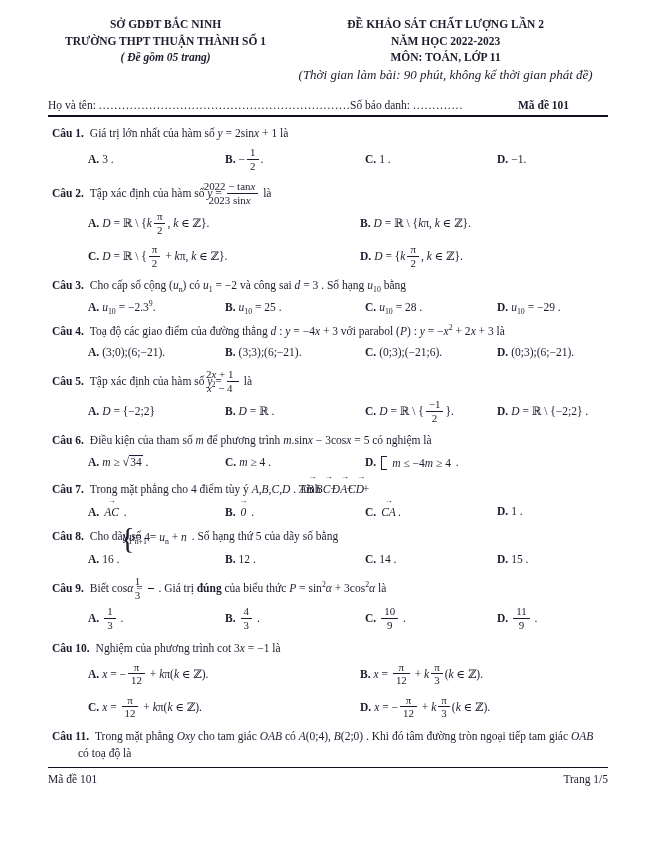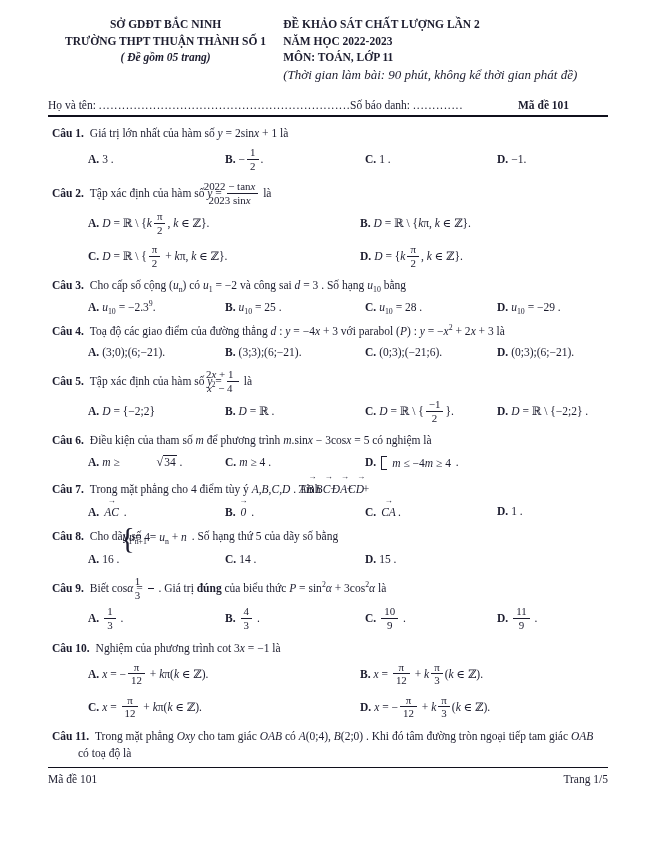--- a/index.html
+++ b/index.html
@@ -5,21 +5,21 @@
   html,body{margin:0;padding:0;}
   body{
     width:656px;height:852px;overflow:hidden;background:#ffffff;
     font-family:"Liberation Serif","DejaVu Serif",serif;
     font-size:11.5px;color:#1c1c2e;
   }
   .page{width:656px;height:732px;display:flex;flex-direction:column;box-sizing:border-box;padding:16px 48px 10px 48px;}
   
   .hdr{display:flex;}
   .hdr-left{width:42%;text-align:center;font-weight:bold;line-height:1.45;}
-  .hdr-right{width:58%;text-align:left;font-weight:bold;line-height:1.45;}
+  .hdr-right{width:58%;text-align:center;font-weight:bold;line-height:1.45;}
   .hdr .it{font-style:italic;}
   .hdr-right .time{font-weight:normal;font-style:italic;white-space:nowrap;font-size:13px;}
   
   .info{display:flex;align-items:baseline;margin-top:14px;padding-bottom:4px;border-bottom:2.5px solid #10101c;}
   .info .name{flex:1;white-space:nowrap;overflow:hidden;}
   .info .sbd{width:168px;white-space:nowrap;}
   .info .code{font-weight:bold;width:90px;text-align:left;}
   .dots{letter-spacing:1px;}
   
   .qlist{flex:0 0 auto;}
@@ -33,21 +33,21 @@
   .okey{margin-right:3px;}
   
   i{font-style:italic;}
   sup{font-size:0.68em;vertical-align:super;line-height:0;}
   sub{font-size:0.68em;vertical-align:-0.35em;line-height:0;}
   .frac{display:inline-block;vertical-align:-0.62em;text-align:center;margin:0 2px;line-height:1.15;font-size:0.95em;}
   .frac .fn{display:block;border-bottom:1px solid currentColor;padding:0 3px;}
   .frac .fd{display:block;padding:0 3px;}
   .vec{display:inline-block;position:relative;font-style:italic;padding:0 2px;margin-top:2px;}
   .vec::before{content:"→";position:absolute;top:-0.85em;left:0;right:0;font-size:0.72em;text-align:center;font-style:normal;line-height:1;}
-  .sqrt{white-space:nowrap;margin-left:34px;}
+  .sqrt{white-space:nowrap;}
   .sqrt .rs{font-size:1.05em;}
   .sqrt .rb{border-top:1px solid currentColor;padding:0 1px;}
   .cases{display:inline-flex;align-items:center;vertical-align:middle;margin:0 2px;}
   .cases .stack{display:inline-flex;flex-direction:row;row-gap:3px;text-align:left;line-height:1.25;}
   .cases .brace{font-size:2.6em;line-height:0.65;font-weight:300;margin-right:2px;}
   .cases .sqb{align-self:stretch;width:5px;border:1.5px solid currentColor;border-right:none;margin-right:5px;}
   
   .ftr{margin-top:auto;border-top:1.5px solid #10101c;display:flex;justify-content:space-between;padding-top:3px;line-height:1.4;}
 </style>
 </head>
@@ -154,20 +154,21 @@
   <div class="q">
     <p class="q-body"><b class="q-label">Câu 8. </b><span class="q-text">Cho dãy số <span class="cases">
               <span class="brace">{</span>
               <span class="stack">
                 <span><i>u</i><sub>1</sub> = 4</span>
                 <span><i>u</i><sub>n+1</sub> = <i>u</i><sub>n</sub> + <i>n</i></span>
               </span>
             </span> . Số hạng thứ 5 của dãy số bằng</span></p>
     <div class="opts cols-4">
           <span class="opt"><b class="okey">A.</b>16 .</span>
+          <span class="opt"><b class="okey">B.</b>12 .</span>
           <span class="opt"><b class="okey">C.</b>14 .</span>
           <span class="opt"><b class="okey">D.</b>15 .</span>
         </div>
   </div>
 
   <div class="q">
     <p class="q-body"><b class="q-label">Câu 9. </b><span class="q-text">Biết cos<i>α</i> = <span class="frac"><span class="fn">1</span><span class="fd">3</span></span> . Giá trị <b>đúng</b> của biểu thức <i>P</i> = sin<sup>2</sup><i>α</i> + 3cos<sup>2</sup><i>α</i> là</span></p>
     <div class="opts cols-4">
           <span class="opt"><b class="okey">A.</b><span class="frac"><span class="fn">1</span><span class="fd">3</span></span> .</span>
           <span class="opt"><b class="okey">B.</b><span class="frac"><span class="fn">4</span><span class="fd">3</span></span> .</span>

